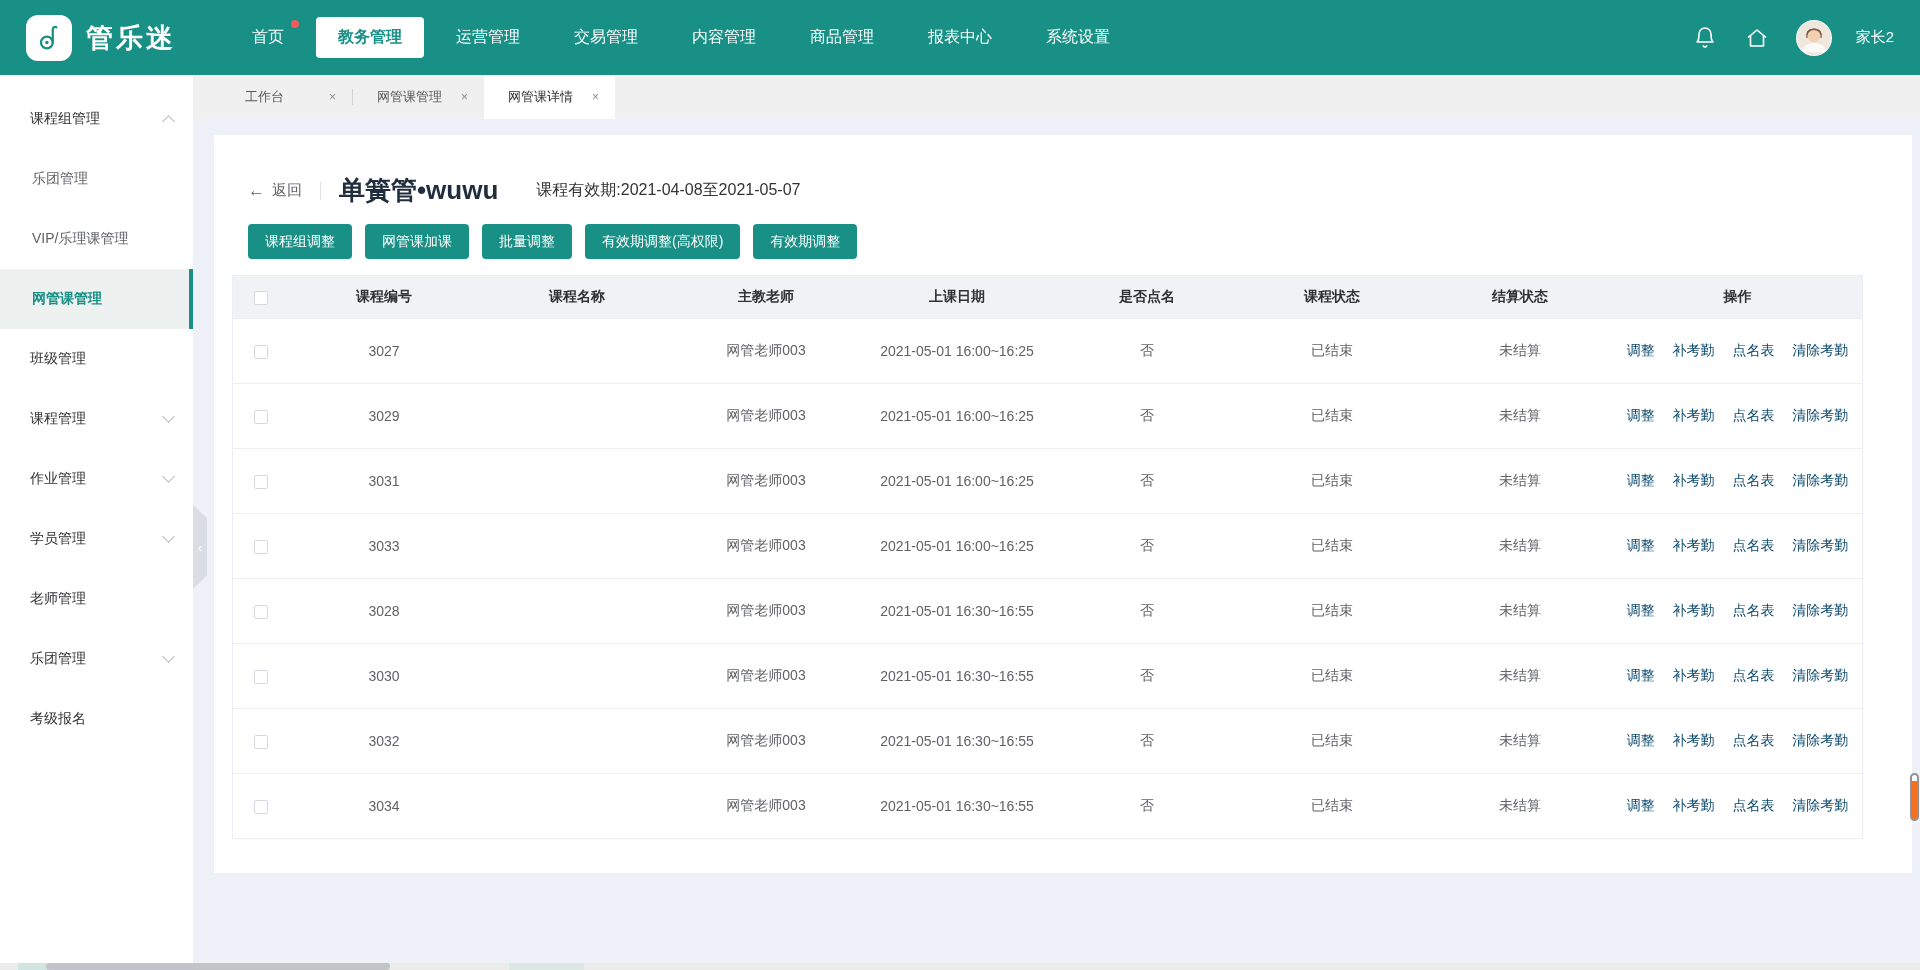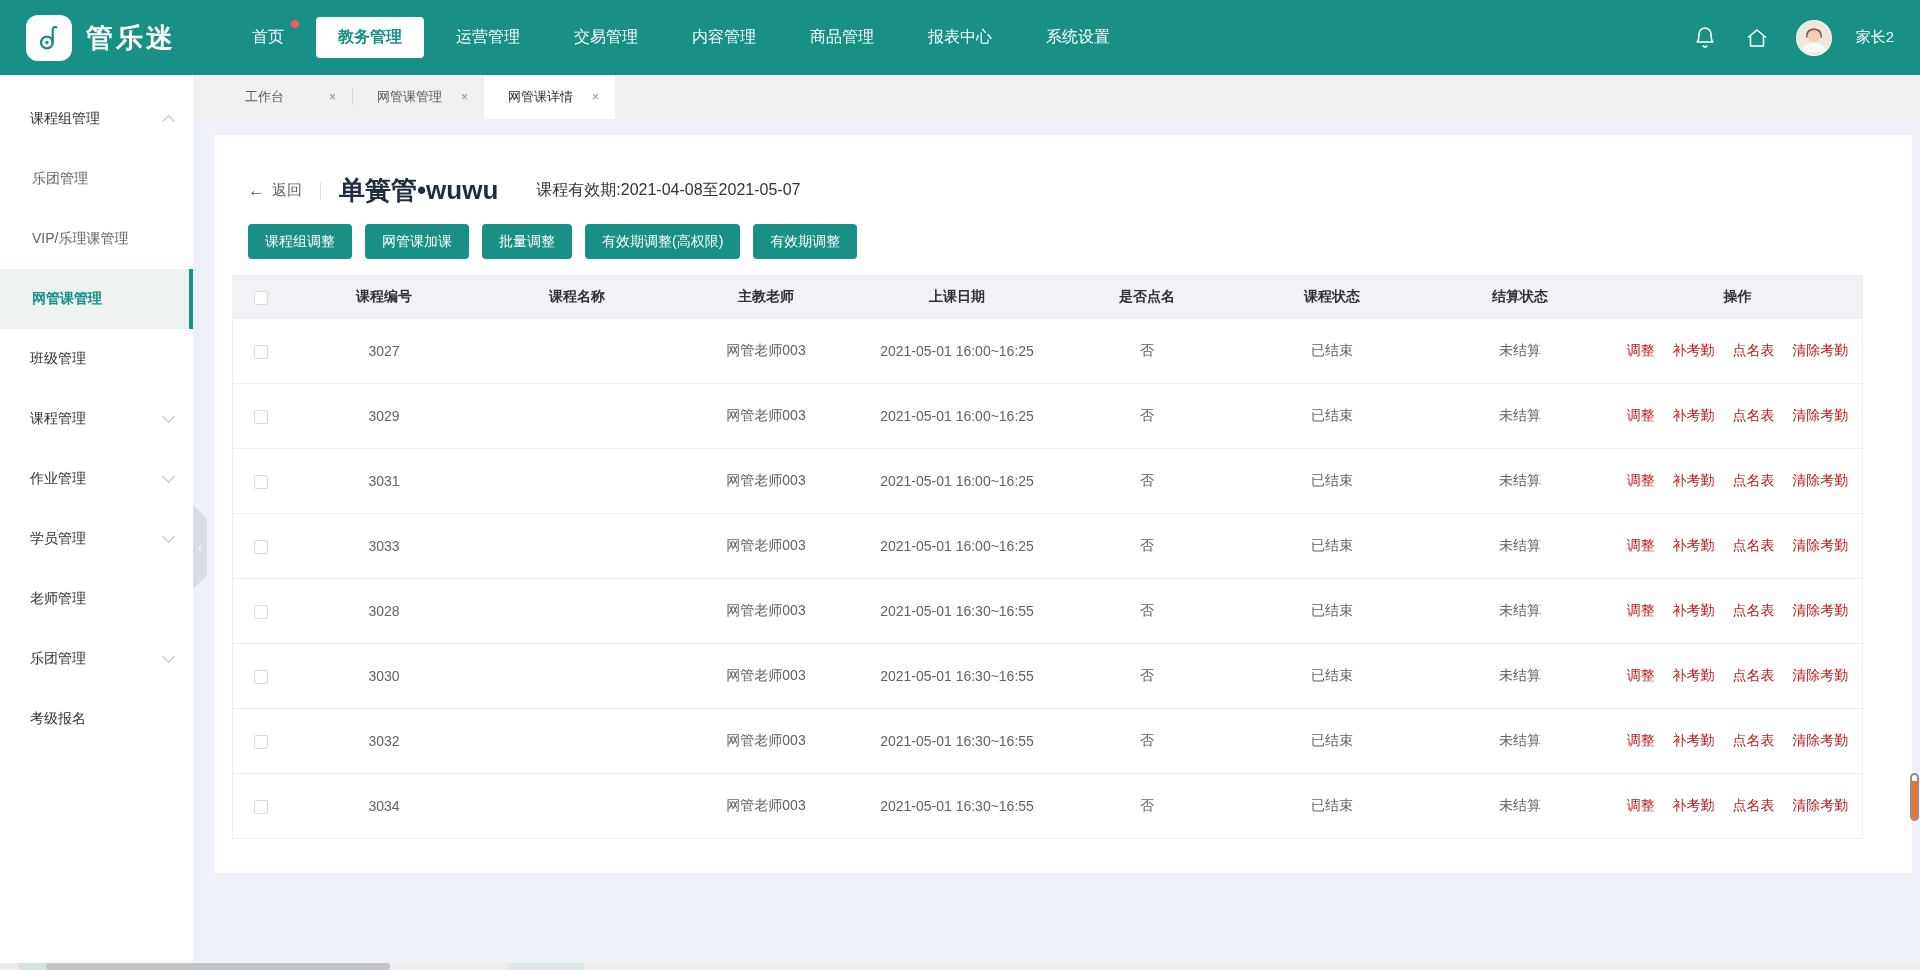--- a/index.html
+++ b/index.html
@@ -57,21 +57,21 @@
   .validity { font-size:16px; color:#333; margin-left:20px; }
   .btn-row { display:flex; gap:13px; margin:16px 0 0 16px; }
   .btn { background:#189086; color:#fff; border:none; border-radius:4px; height:35px; padding:0 17px;
          font-size:14px; font-family:inherit; cursor:pointer; white-space:nowrap; }
   
   .table-wrap { margin-top:16px; border:1px solid #ebeef5; }
   table { width:100%; border-collapse:collapse; table-layout:fixed; }
   thead th { background:#f0f2f5; height:42px; font-size:14px; font-weight:bold; color:#303133; text-align:center; }
   tbody td { height:65px; border-top:1px solid #ebeef5; font-size:14px; color:#606266; text-align:center; }
   .checkbox { display:inline-block; width:14px; height:14px; border:1px solid #d6dae0; border-radius:2px; background:#fff; vertical-align:middle; cursor:pointer; }
-  .actions a { color:#b91c1c; margin:0 7px; text-decoration:none; cursor:pointer; white-space:nowrap; }
+  .actions a { color:#0c4a6e; margin:0 7px; text-decoration:none; cursor:pointer; white-space:nowrap; }
   
   .h-scroll { position:absolute; left:0; bottom:0; width:1920px; height:7px; background:#ececec; z-index:5; }
   .h-scroll .seg { position:absolute; top:0; height:7px; }
   .h-teal-a { left:18px; width:28px; background:#d2e4e1; }
   .h-thumb { left:46px; width:344px; background:#c1c4c9; border-radius:3px; }
   .h-teal-b { left:509px; width:75px; background:#dde8e6; }
   .v-thumb { position:absolute; right:1px; top:773px; width:9px; height:48px; border:2px solid #8f9399; border-radius:6px;
              background:linear-gradient(180deg,#ffffff 0 6px,#f5711d 6px 100%); z-index:5; }
 </style>
 </head>

